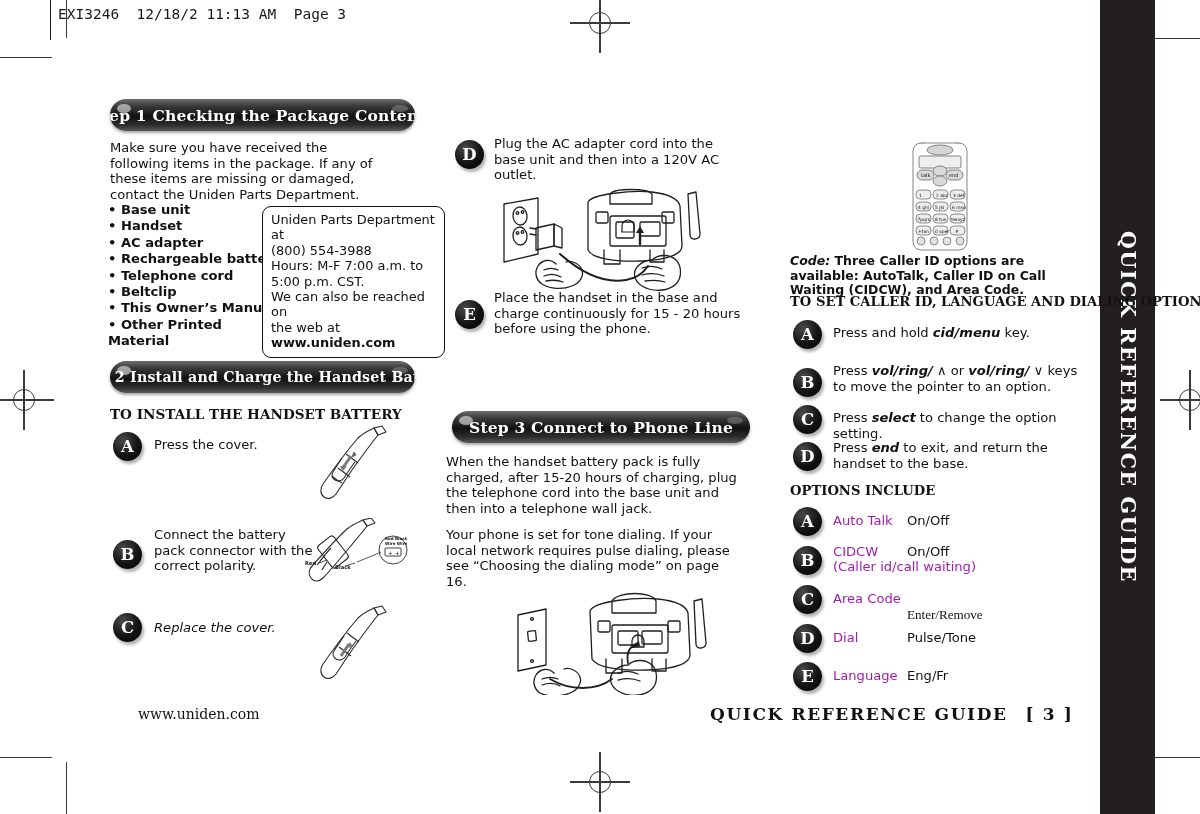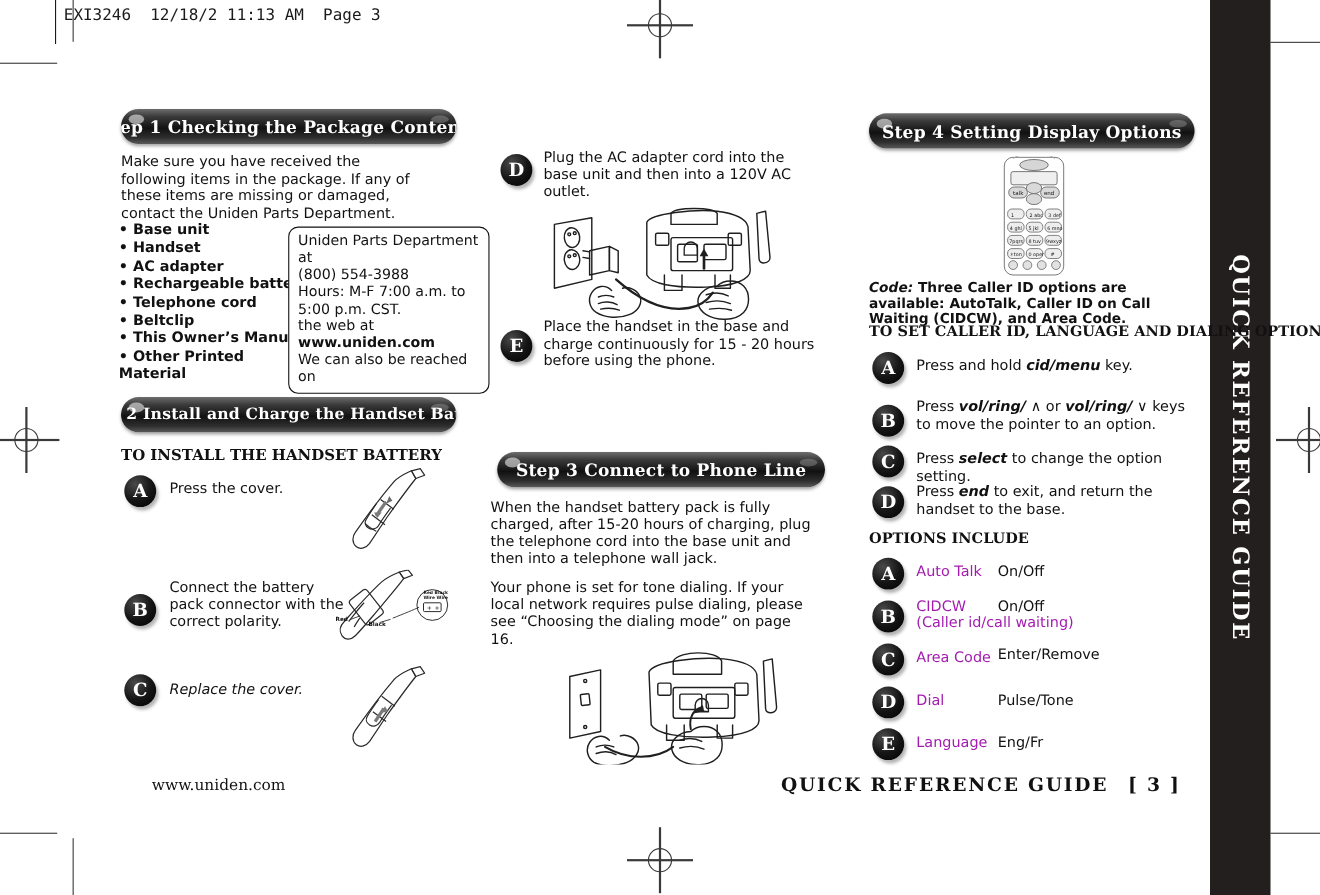--- a/index.html
+++ b/index.html
@@ -211,22 +211,22 @@
     <div class="li">• This Owner’s Manual</div>
     <div class="li">• Other Printed</div>
     <div class="li">   Material</div>
   </div>
 
   <div class="parts-box" style="left:262px; top:206px; width:183px;">
     <div>Uniden Parts Department at</div>
     <div>(800) 554-3988</div>
     <div>Hours: M-F 7:00 a.m. to</div>
     <div>5:00 p.m. CST.</div>
+    <div>We can also be reached on</div>
     <div><span>the web at </span><b>www.uniden.com</b></div>
-    <div>We can also be reached on</div>
   </div>
 
   <div class="step-pill" style="left:110px; top:361px; width:305px;">
     <span class="txt" style="font-size:14.2px;">Step 2  Install and Charge the Handset Battery</span>
   </div>
 
   <div class="sub-head" style="left:110px; top:406px;">TO INSTALL THE HANDSET BATTERY</div>
 
   <div class="letter-badge" style="left:113px; top:432px;">
     <span>A</span>
@@ -399,23 +399,20 @@
         <path d="M118 97 C125 95 133 95 140 98"></path>
 
         <path d="M50 96 C70 108 96 108 112 96" stroke-width="1.8"></path>
         <path d="M128 80 C126 70 130 62 138 60" stroke-width="1.8"></path>
         <path d="M132 58 a6 6 0 0 1 12 0 l0 6 l-12 0 z"></path>
       </g>
       <path d="M129 66 l10 -8 l1 5 l5 -1 z" fill="#1f1f1f"></path>
     </svg>
   </div>
 
-  <div class="step-pill" style="left:790px; top:103px; width:296px;">
-    <span class="txt">Step 4  Setting Display Options</span>
-  </div>
 
   <div class="illus" style="left:897px; top:142px;">
     <svg width="86" height="110" viewBox="0 0 86 110">
       <g fill="none" stroke="#777" stroke-width="0.9">
         <rect x="16" y="1" width="54" height="107" rx="8" fill="#fff"></rect>
         <path d="M24 2 C32 -4 54 -4 62 2" stroke="#999"></path>
         <ellipse cx="43" cy="8" rx="13" ry="5" fill="#d6d6d6"></ellipse>
         <rect x="22" y="14" width="42" height="12" rx="2" fill="#efefef"></rect>
       </g>
       <g fill="#d9d9d9" stroke="#6a6a6a" stroke-width="0.8">
@@ -509,21 +506,21 @@
     <span>B</span>
   </div>
   <div class="opt-name" style="left:833px; top:544px;">CIDCW</div>
   <div class="opt-val" style="left:907px; top:544px;">On/Off</div>
   <div class="opt-name" style="left:833px; top:559px;">(Caller id/call waiting)</div>
 
   <div class="letter-badge" style="left:793px; top:585px;">
     <span>C</span>
   </div>
   <div class="opt-name" style="left:833px; top:591px;">Area Code</div>
-  <div class="opt-val" style="left:907px; top:588px;">Enter/Remove</div>
+  <div class="opt-val" style="left:907px; top:607px;font-family:Liberation Serif, serif;">Enter/Remove</div>
 
   <div class="letter-badge" style="left:793px; top:624px;">
     <span>D</span>
   </div>
   <div class="opt-name" style="left:833px; top:630px;">Dial</div>
   <div class="opt-val" style="left:907px; top:630px;">Pulse/Tone</div>
 
   <div class="letter-badge" style="left:793px; top:662px;">
     <span>E</span>
   </div>

